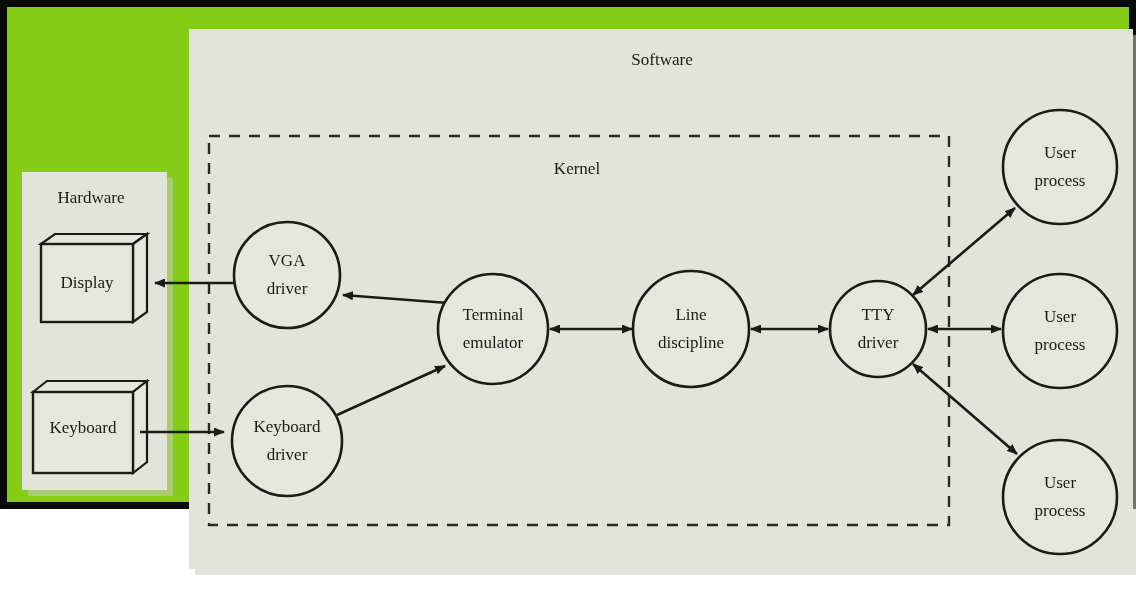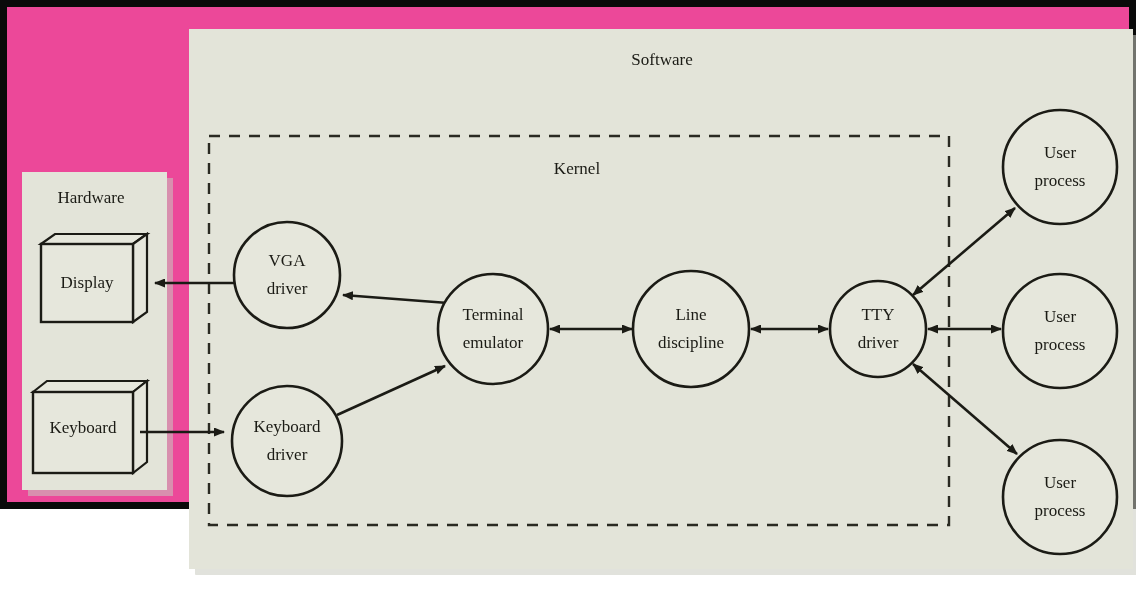--- a/index.html
+++ b/index.html
@@ -14,21 +14,21 @@
     font-family: "Liberation Serif", "DejaVu Serif", serif;
     overflow: hidden;
   }
   #frame {
     position: absolute;
     left: 0; top: 0;
     width: 1136px;
     height: 509px;
     box-sizing: border-box;
     border: 7px solid #0a0a0a;
-    background: #ec4899;
+    background: #84cc16;
   }
   #canvas {
     position: absolute;
     left: 0; top: 0;
     width: 1136px;
     height: 594px;
   }
   svg#diagram {
     position: absolute;
     left: 0;

